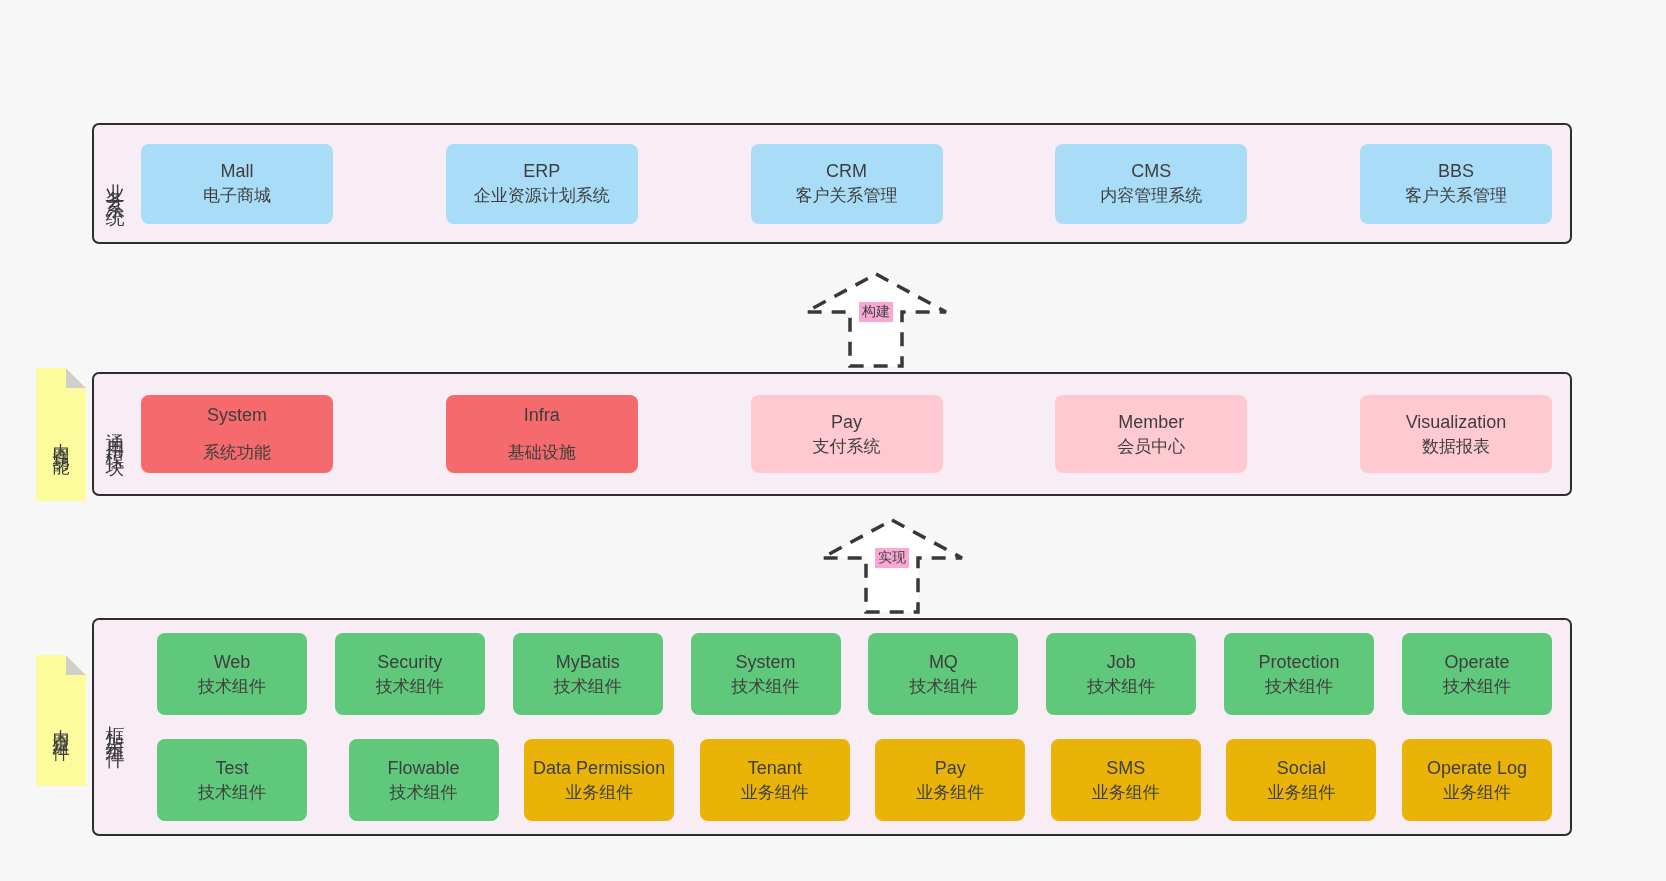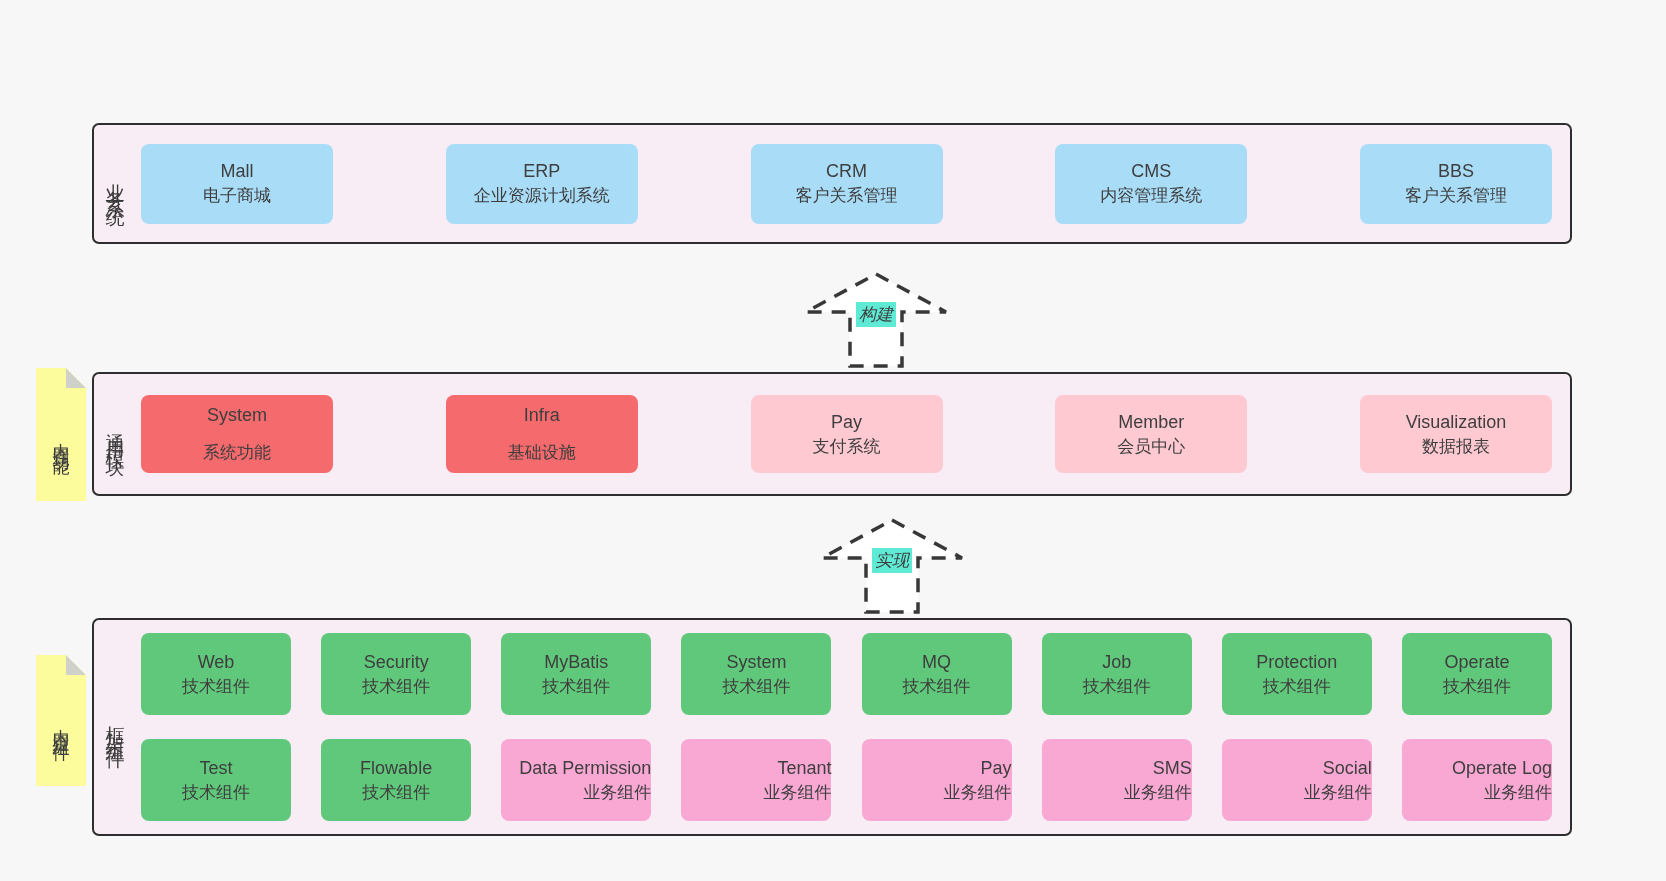--- a/index.html
+++ b/index.html
@@ -72,22 +72,22 @@
     flex:0 0 auto;
   }
   .band-top .box, .band-mid .box { width:192px; min-height:78px; }
   .band-top .box { min-height:80px;text-align:right; }
   .band-bottom .box { width:150px; min-height:82px; }
   .box .en { font-size:18px; }
   .box .cn { font-size:17px; }
   .blue       { background:#a9dcf7; }
   .red        { background:#f56a6d;gap:13px; }
   .pink       { background:#ffc9d2; }
-  .green      { background:#60c87b; }
-  .lightgreen { background:#f9a8d4;align-items:flex-end; }
+  .green      { background:#60c87b;margin-left:16px; }
+  .lightgreen { background:#eab308; }
 
   
   .note {
     position:absolute;
     left:36px; width:50px;
     background:#fcfc9d;
     clip-path:polygon(0 0, calc(100% - 20px) 0, 100% 20px, 100% 100%, 0 100%);
     display:flex;
     align-items:center;
     justify-content:center;
@@ -113,26 +113,25 @@
 
   
   .arrow { position:absolute; width:148px; height:100px; }
   .arrow-1 { left:804px; top:270px; }
   .arrow-2 { left:820px; top:516px; }
   .arrow svg { display:block; }
   .arrow-label {
     position:absolute;
     left:72px; top:32px;
     transform:translateX(-50%);
-    background:#5eead4;
+    background:#f9a8d4;
     padding:1px 3px;
-    font-size:17px;
+    font-size:14px;
     color:#3f3f3f;
     white-space:nowrap;
-    font-style:italic;
   }
 </style>
 </head>
 <body>
 
 <div class="canvas">
 
   <div class="band band-top">
     <div class="band-label">业务系统</div>
     <div class="band-boxes">

